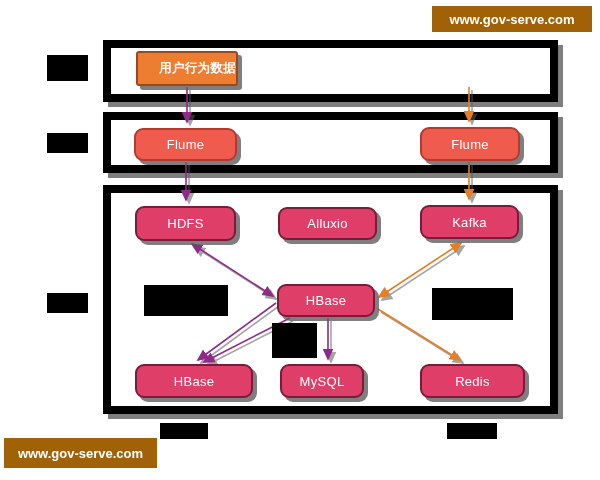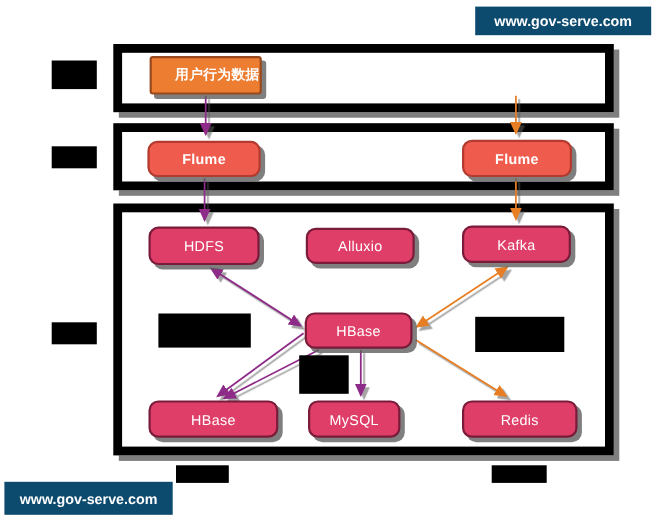--- a/index.html
+++ b/index.html
@@ -18,31 +18,30 @@
     color:#fff;font-size:13px;letter-spacing:.3px;box-sizing:border-box;
     box-shadow:4px 4px 0 rgba(95,95,95,.8);z-index:4;
   }
   .node-source{
     background:var(--source-fill,#ED7D31);border:2px solid var(--source-border,#98491E);
     border-radius:3px;font-size:12.5px;font-weight:bold;
   }
   .node-flume{
     background:var(--flume-fill,#EF5B4C);border:2px solid var(--flume-border,#B33A2E);
     border-radius:9px;
-    font-weight:bold;
   }
   .node-comp{
     background:var(--component-fill,#DF3E68);border:2px solid var(--component-border,#7A1B3A);
     border-radius:9px;
   }
   
   .redacted{position:absolute;background:#000;z-index:5;}
   
   .watermark{
-    position:absolute;background:#0c4a6e;color:#fff;display:flex;align-items:center;
+    position:absolute;background:#a16207;color:#fff;display:flex;align-items:center;
     justify-content:center;font-size:13px;font-weight:bold;z-index:9;
   }
   
   svg.edges{
     position:absolute;left:0;top:0;width:600px;height:480px;z-index:3;
     filter:drop-shadow(3px 3px 0 rgba(90,90,90,.55));
     pointer-events:none;
   }
 </style>
 </head>

